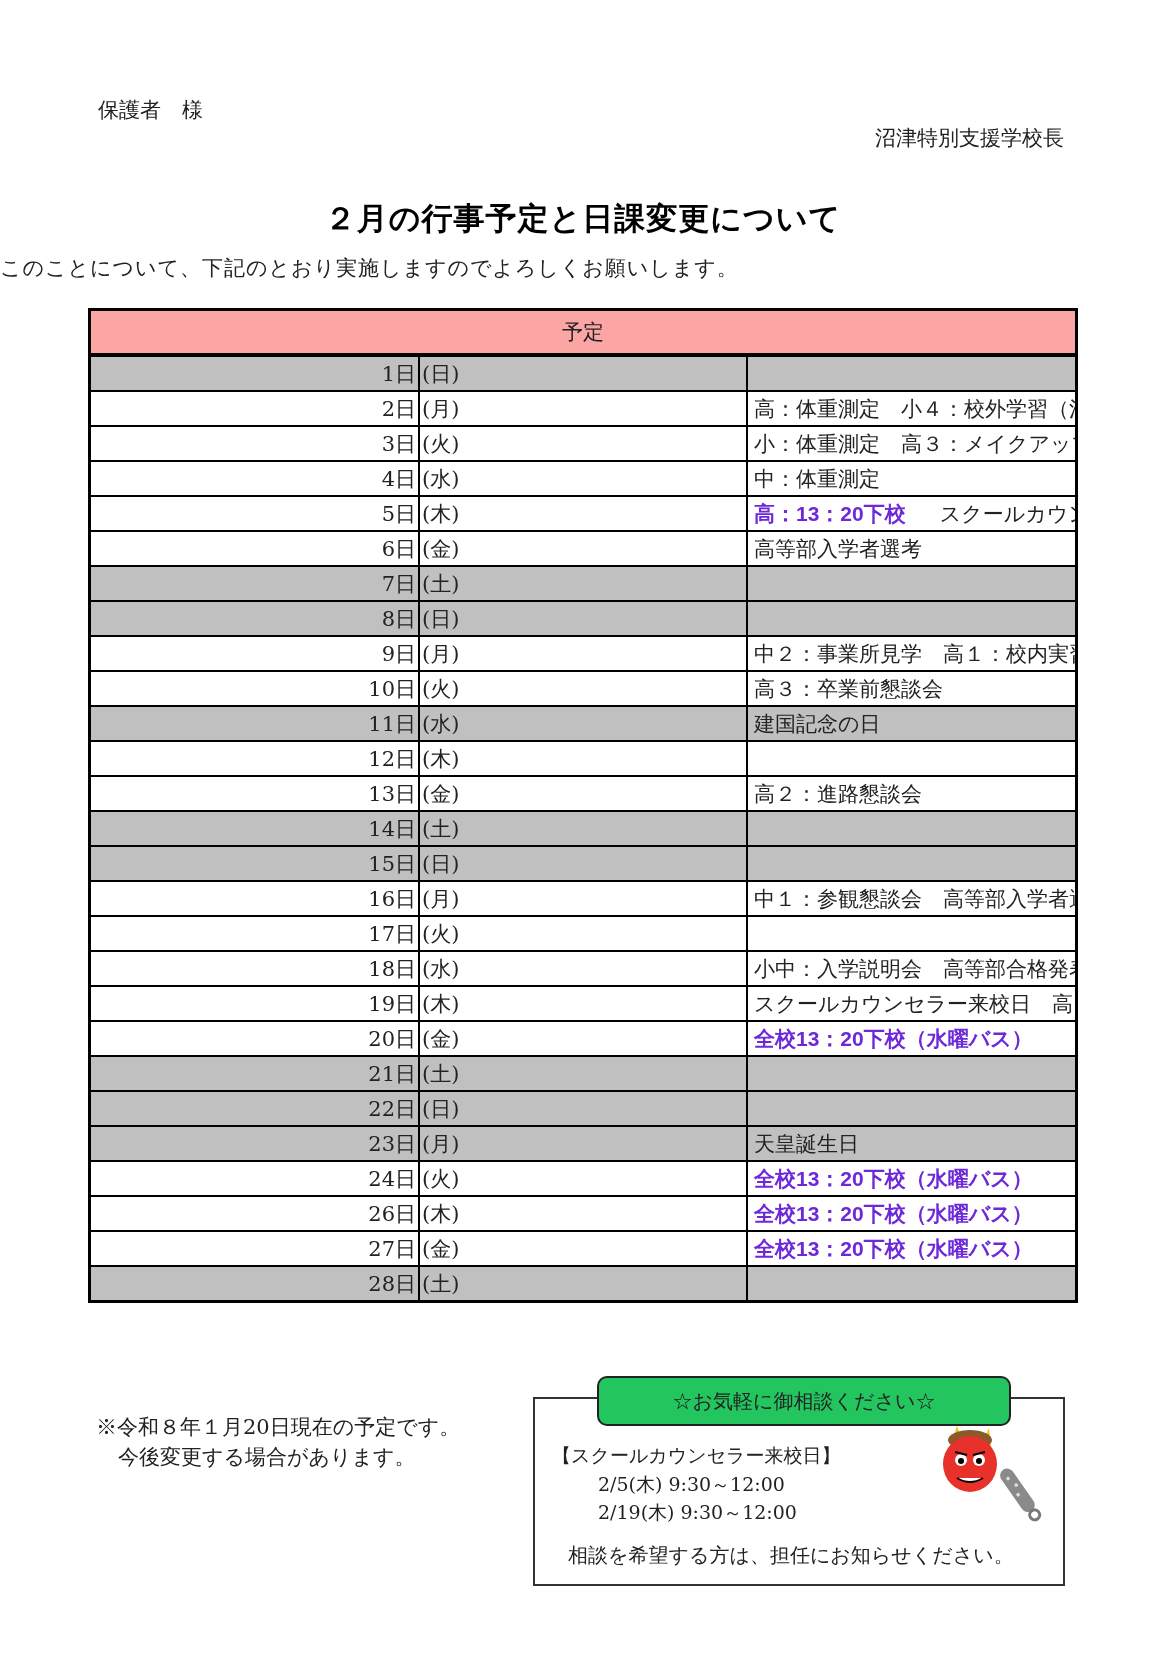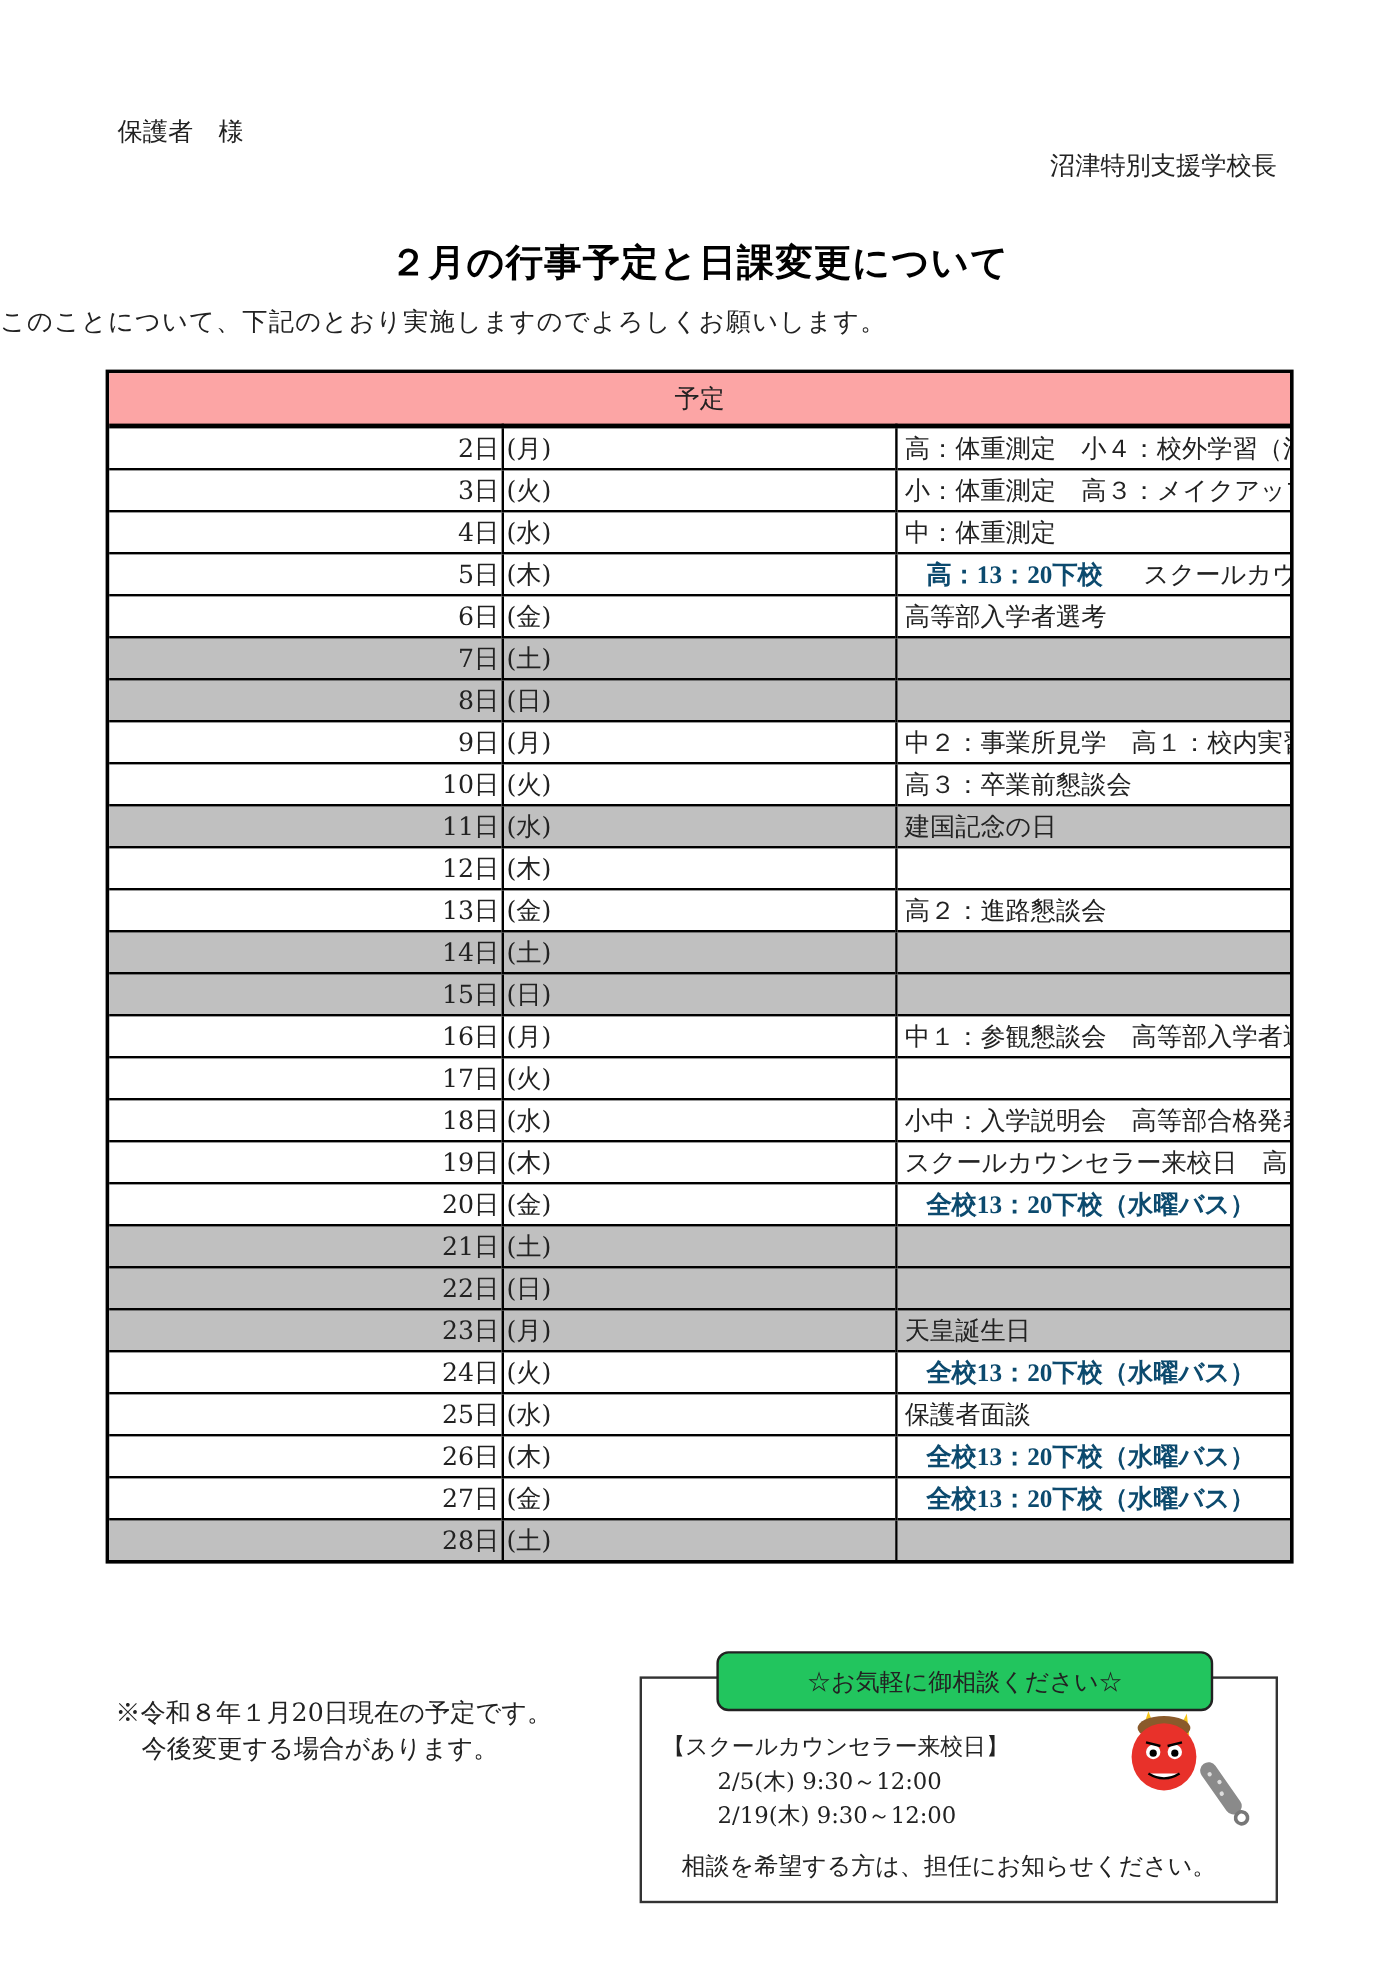--- a/index.html
+++ b/index.html
@@ -10,21 +10,21 @@
   .intro { position:absolute; left:0; width:1022px; top:254px; text-align:left; font-size:21px; letter-spacing:1px; }
   .schedule { position:absolute; left:88px; top:308px; width:984px; border:3px solid #000; border-collapse:collapse; }
   .schedule table { width:100%; border-collapse:collapse; table-layout:fixed; }
   .schedule th { height:40px; font-weight:normal; font-size:21px; border-bottom:4px solid #000; background:#fca5a5; }
   .schedule td { height:33px; border-top:2px solid #000; font-size:21px; padding:0; white-space:nowrap; overflow:hidden; }
   .schedule tr:first-child td { border-top:none; }
   .schedule td.day { width:64px; text-align:right; padding-right:2px; border-right:2px solid #000; }
   .schedule td.dow { width:62px; text-align:left; padding-left:2px; border-right:2px solid #000; }
   .schedule td.ev { padding-left:6px; }
   tr.holiday td { background:#c0c0c0; }
-  .bold { font-family:Liberation Serif, serif; font-weight:bold; color:#0c4a6e; margin-right:34px;margin-left:18px; }
+  .bold { font-family:Liberation Sans, sans-serif; font-weight:bold; color:#6d28d9; margin-right:34px; }
   .note { position:absolute; left:96px; top:1412px; font-size:21px; line-height:30px; }
   .note .l2 { padding-left:22px; }
   .infobox { position:absolute; left:533px; top:1397px; width:528px; height:185px; border:2px solid #333; }
   .infobox-title { position:absolute; left:597px; top:1376px; width:410px; height:46px; border:2px solid #222; border-radius:10px; background:#22c55e; text-align:center; line-height:46px; font-size:20px; }
   .cc-head { position:absolute; left:552px; top:1443px; font-size:19px; }
   .cc-date { position:absolute; left:598px; font-size:19px; }
   .cc-msg { position:absolute; left:568px; top:1542px; font-size:20px; }
   .oni { position:absolute; left:937px; top:1422px; width:110px; height:110px; }
 </style>
 </head>
@@ -36,20 +36,25 @@
 <div class="intro">このことについて、下記のとおり実施しますのでよろしくお願いします。</div>
 
 <div class="schedule">
   <table>
     <thead>
       <tr>
           <th colspan="3">予定</th>
         </tr>
     </thead>
     <tbody id="rows">
+        <tr class="holiday">
+          <td class="day">1日</td>
+          <td class="dow">(日)</td>
+          <td class="ev"><span></span></td>
+        </tr>
         <tr>
           <td class="day">2日</td>
           <td class="dow">(月)</td>
           <td class="ev"><span>高：体重測定　小４：校外学習（沼津駅周辺）</span></td>
         </tr>
         <tr>
           <td class="day">3日</td>
           <td class="dow">(火)</td>
           <td class="ev"><span>小：体重測定　高３：メイクアップ講座</span></td>
         </tr>
@@ -150,25 +155,20 @@
         </tr>
         <tr class="holiday">
           <td class="day">23日</td>
           <td class="dow">(月)</td>
           <td class="ev"><span>天皇誕生日</span></td>
         </tr>
         <tr>
           <td class="day">24日</td>
           <td class="dow">(火)</td>
           <td class="ev"><span class="bold">全校13：20下校（水曜バス）</span></td>
-        </tr>
-        <tr>
-          <td class="day">25日</td>
-          <td class="dow">(水)</td>
-          <td class="ev"><span>保護者面談</span></td>
         </tr>
         <tr>
           <td class="day">26日</td>
           <td class="dow">(木)</td>
           <td class="ev"><span class="bold">全校13：20下校（水曜バス）</span></td>
         </tr>
         <tr>
           <td class="day">27日</td>
           <td class="dow">(金)</td>
           <td class="ev"><span class="bold">全校13：20下校（水曜バス）</span></td>

